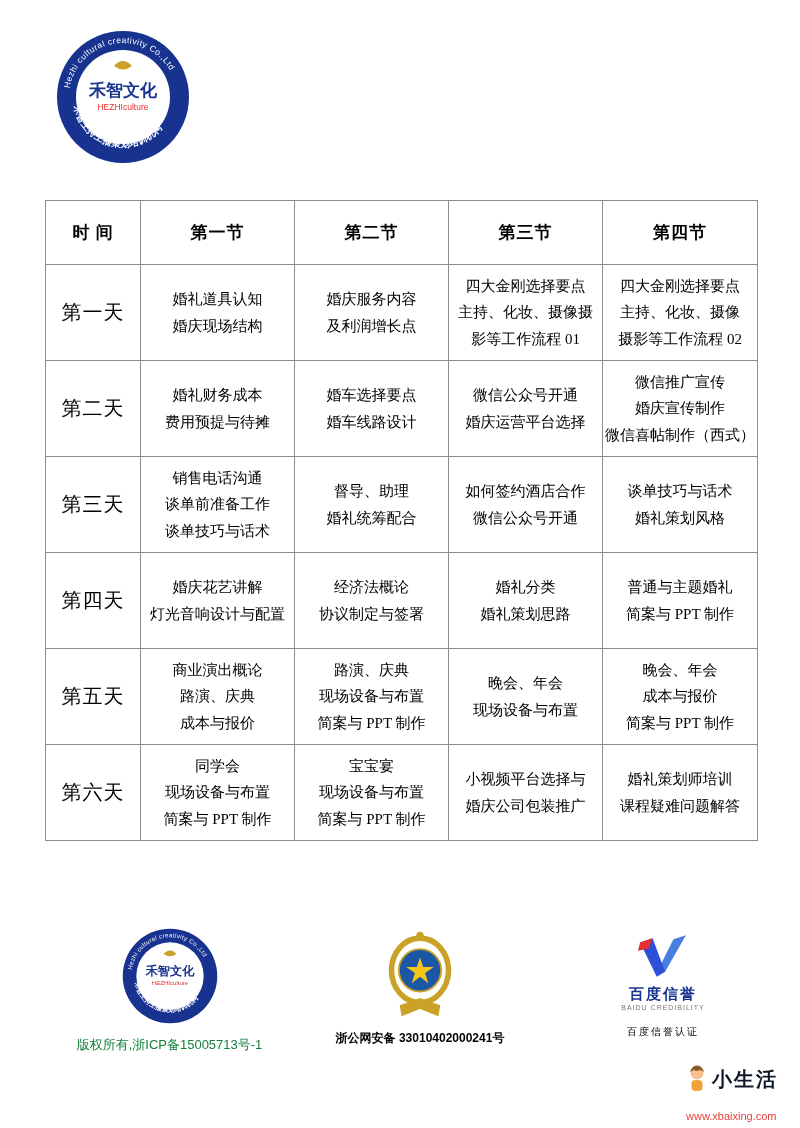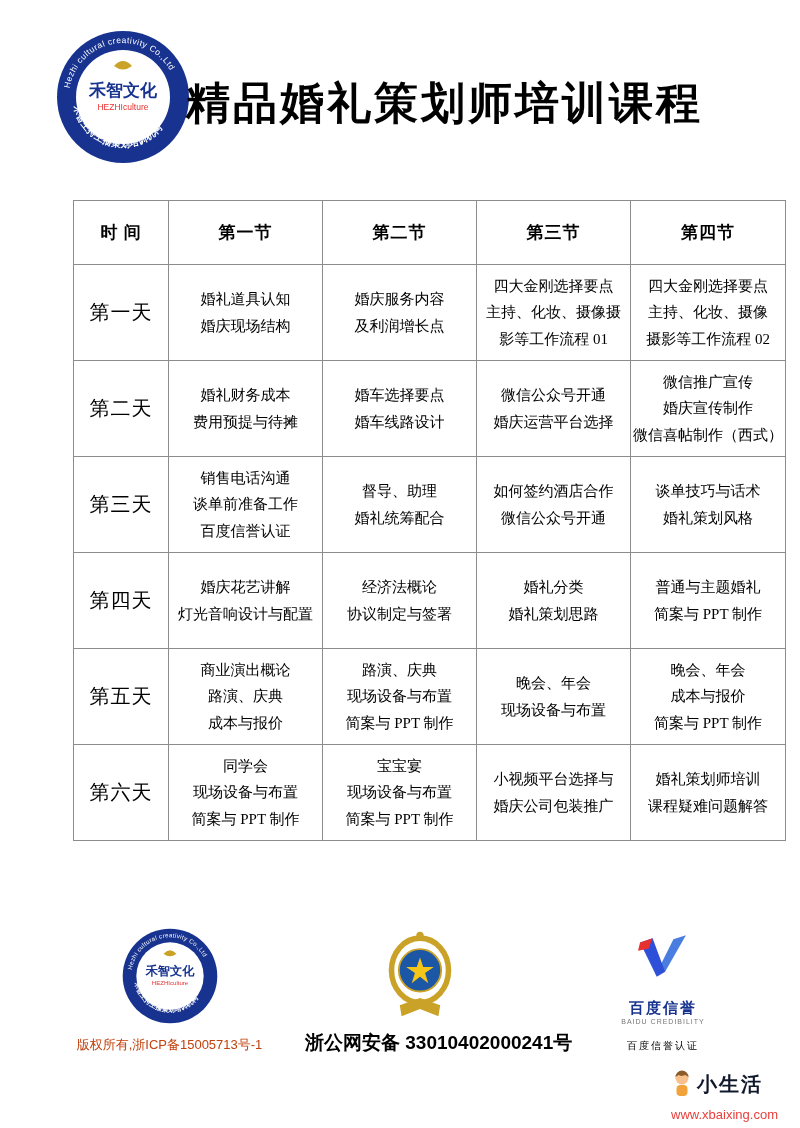--- a/index.html
+++ b/index.html
@@ -16,51 +16,50 @@
     position:absolute; left:186px; top:74px; width:580px;
     font-size:44px; font-weight:900; letter-spacing:3px; color:#000;
     font-family:"Liberation Sans", sans-serif; white-space:nowrap;
   }
 
   
   table.course {
     position:absolute; left:45px; top:200px; width:712px;
     border-collapse:collapse; table-layout:fixed;
     font-family:"Liberation Serif", serif;
-    margin-left:28px;
   }
   table.course th, table.course td {
     border:1px solid #8c8c8c; text-align:center; vertical-align:middle; color:#000;
   }
   table.course th { height:64px; font-size:17px; font-weight:bold; letter-spacing:1px; }
   table.course td { height:96px; font-size:15px; line-height:1.75; white-space:pre-line; }
   table.course td.day { font-size:20px; letter-spacing:1px; }
 
   
   .footer-block { position:absolute; text-align:center; }
   .fb-left  { left:72px;  top:928px; width:195px; }
   .fb-center{ left:305px; top:928px; width:230px; }
   .fb-right { left:578px; top:933px; width:170px; }
 
   .logo-bottom { width:96px; height:96px; display:inline-block; }
-  .copyright-text { margin-top:8px; font-size:13px; color:#c2410c; }
+  .copyright-text { margin-top:8px; font-size:13px; color:#15803d; }
 
   .police-badge { display:inline-block; }
-  .police-text { margin-top:6px; font-size:19px; font-weight:bold; color:#000; white-space:nowrap; }
+  .police-text { margin-top:6px; font-size:12px; font-weight:bold; color:#000; white-space:nowrap; }
 
   .baidu-logo { display:inline-block; }
-  .baidu-title { font-size:15px; font-weight:bold; color:#17338f; letter-spacing:2px; margin-top:16px; }
+  .baidu-title { font-size:15px; font-weight:bold; color:#17338f; letter-spacing:2px; margin-top:2px; }
   .baidu-sub { font-size:7px; color:#777; letter-spacing:1px; }
   .baidu-caption { margin-top:14px; font-size:10px; color:#000; letter-spacing:2px; }
 
   
   .watermark { position:absolute; right:22px; bottom:6px; text-align:left; }
   .wm-row { display:flex; align-items:center; gap:4px; }
   .wm-name { font-size:20px; font-weight:bold; color:#0f172a; letter-spacing:2px; }
-  .wm-url { font-size:13px; color:#e8413c; margin-top:9px; }
+  .wm-url { font-size:11px; color:#e8413c; margin-top:17px; }
 </style>
 </head>
 <body>
 
 <div class="page">
 
   <svg class="logo-top" viewBox="0 0 134 134">
     <circle cx="67" cy="67" r="66" fill="#17338f"></circle>
     <circle cx="67" cy="67" r="47" fill="#ffffff"></circle>
     <defs>
@@ -71,21 +70,20 @@
       <textPath href="#arcT1" startOffset="5%">Hezhi cultural creativity Co.,Ltd</textPath>
     </text>
     <text font-size="9.5" fill="#ffffff" font-weight="bold">
       <textPath href="#arcB1" startOffset="6%">禾智主持主播策划培训机构</textPath>
     </text>
     <path d="M58,36 q9,-10 18,0 q-9,7 -18,0" fill="#c9a227"></path>
     <text x="67" y="66" text-anchor="middle" font-size="17" font-weight="bold" fill="#17338f">禾智文化</text>
     <text x="67" y="80" text-anchor="middle" font-size="8.5" fill="#e8312f">HEZHIculture</text>
   </svg>
 
-  <h1 class="page-title">精品婚礼策划师培训课程</h1>
 
   <table class="course">
     <colgroup>
       <col style="width:95px">
         <col style="width:154px">
         <col style="width:154px">
         <col style="width:154px">
         <col style="width:155px">
     </colgroup>
     <thead>
@@ -120,21 +118,21 @@
         <td>微信公众号开通
 婚庆运营平台选择</td>
         <td>微信推广宣传
 婚庆宣传制作
 微信喜帖制作（西式）</td>
       </tr>
       <tr>
         <td class="day">第三天</td>
         <td>销售电话沟通
 谈单前准备工作
-百度信誉认证</td>
+谈单技巧与话术</td>
         <td>督导、助理
 婚礼统筹配合</td>
         <td>如何签约酒店合作
 微信公众号开通</td>
         <td>谈单技巧与话术
 婚礼策划风格</td>
       </tr>
       <tr>
         <td class="day">第四天</td>
         <td>婚庆花艺讲解

